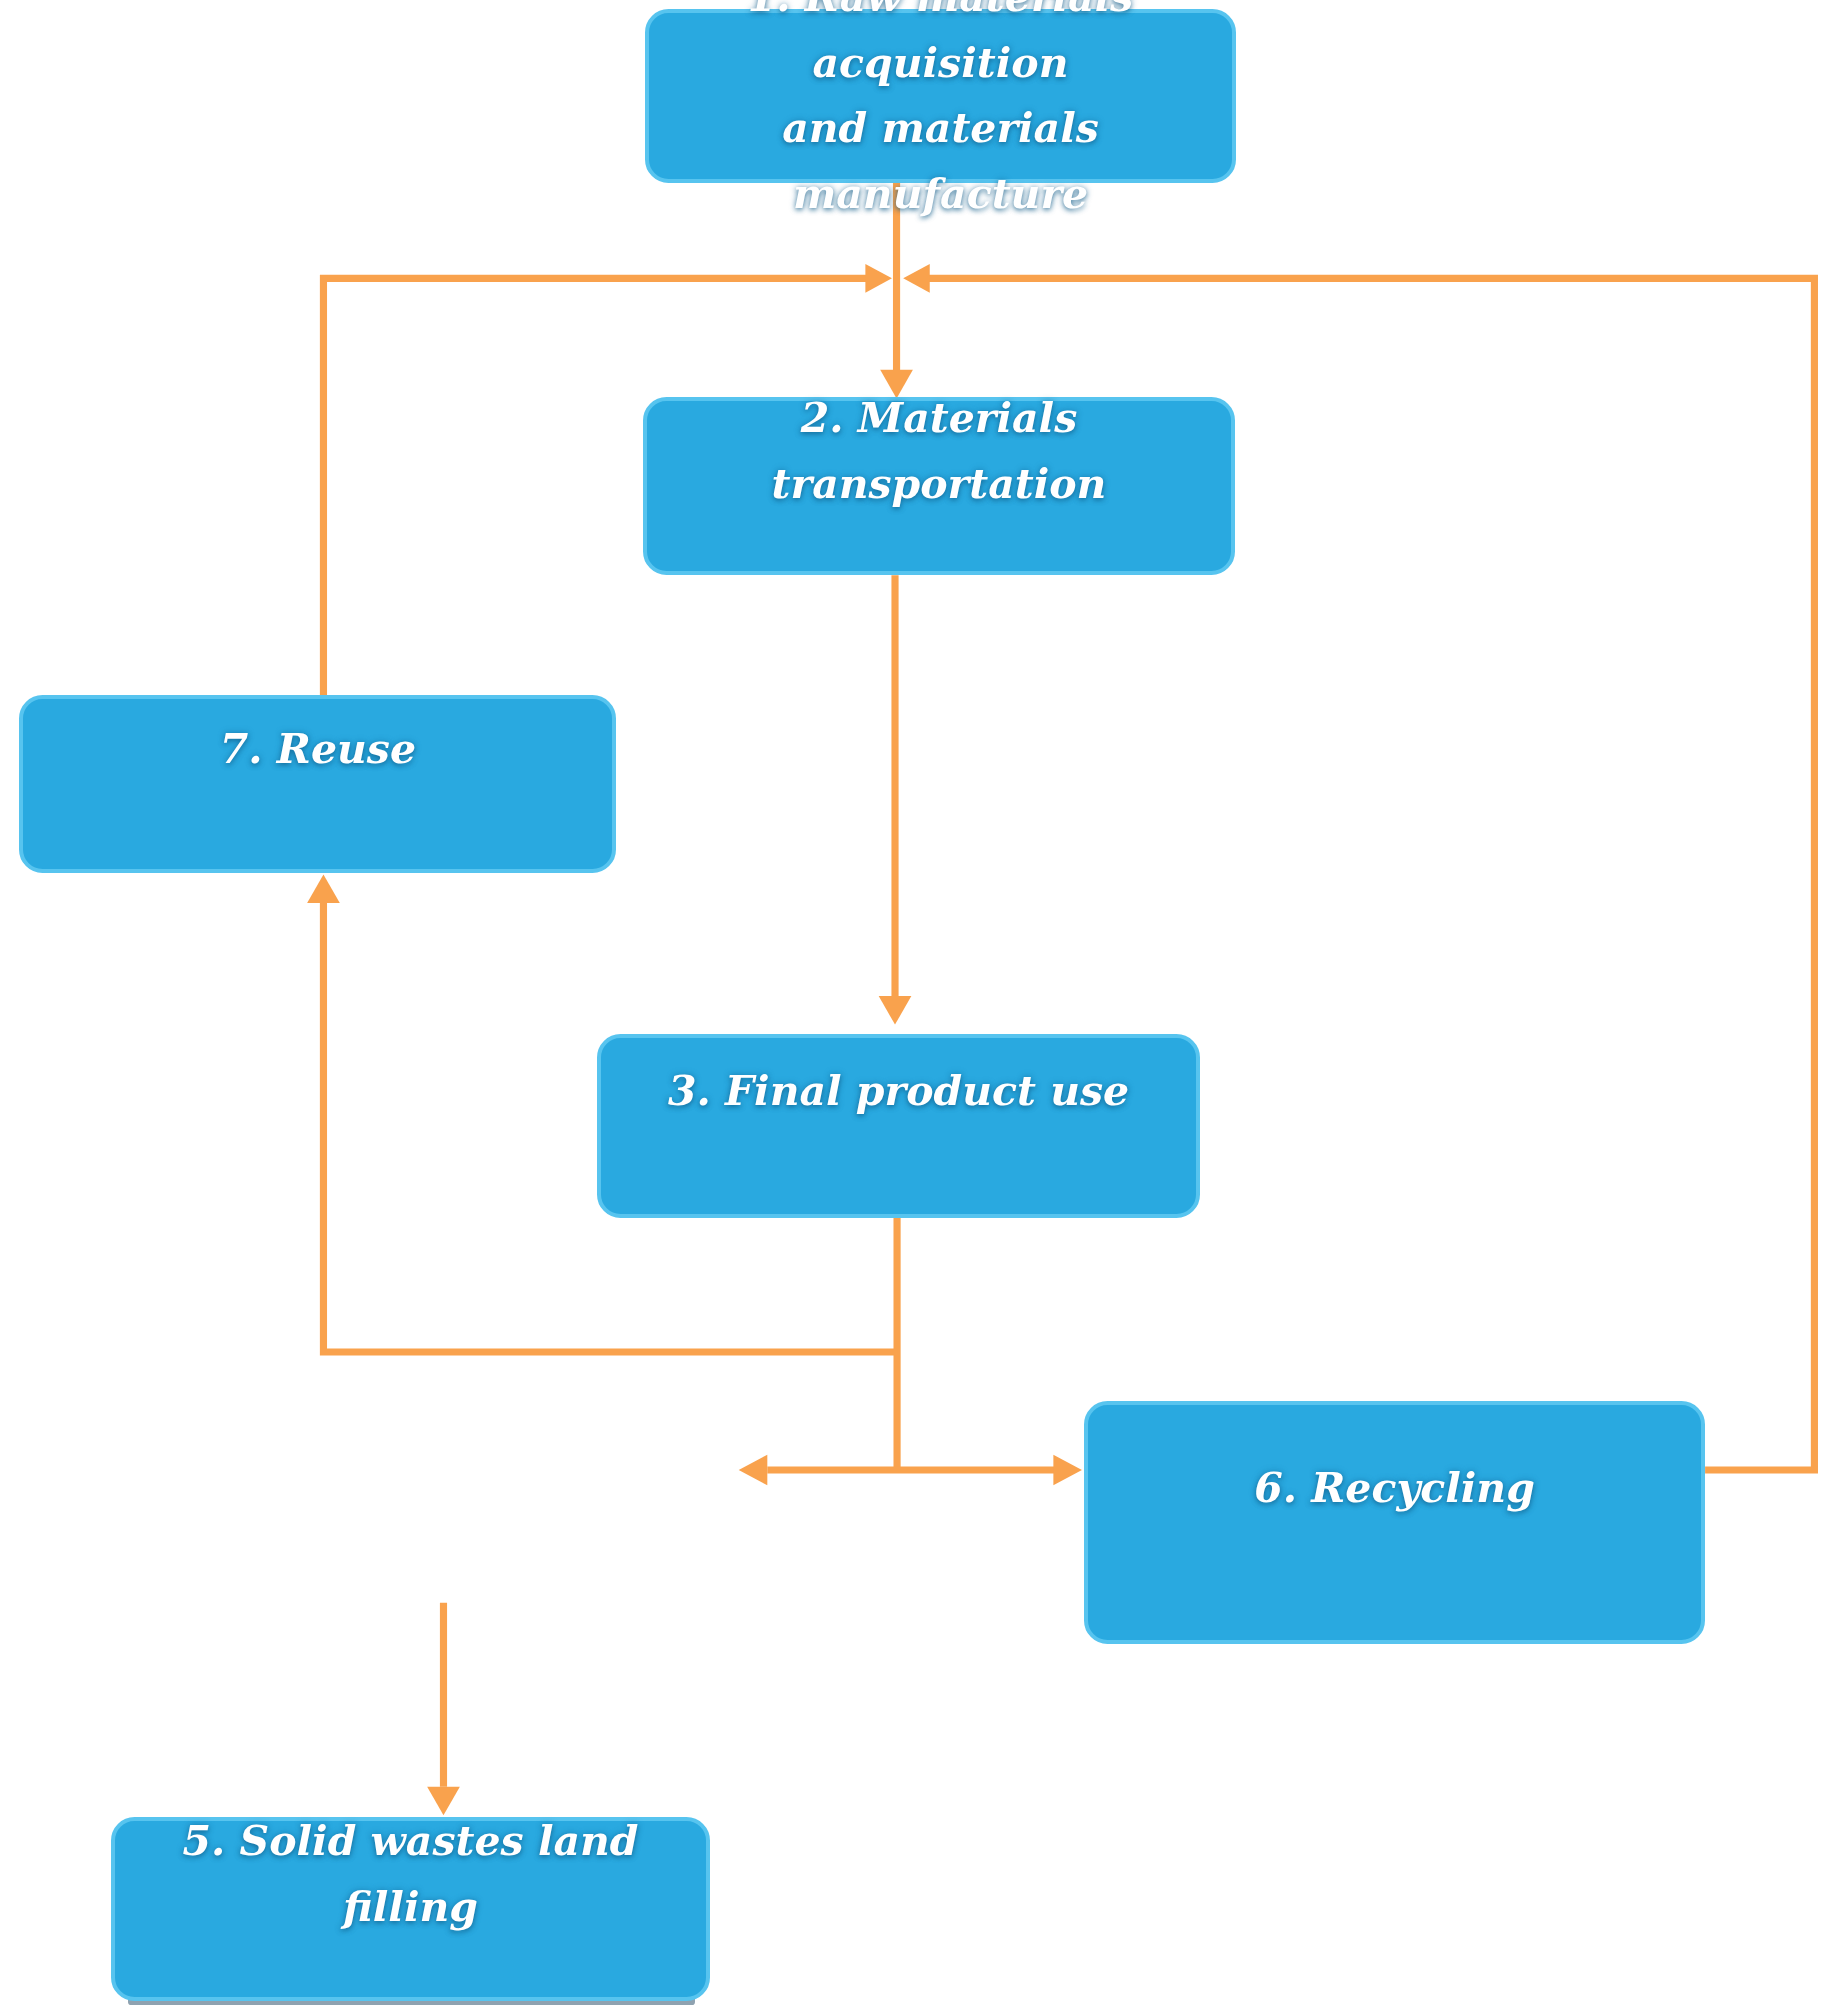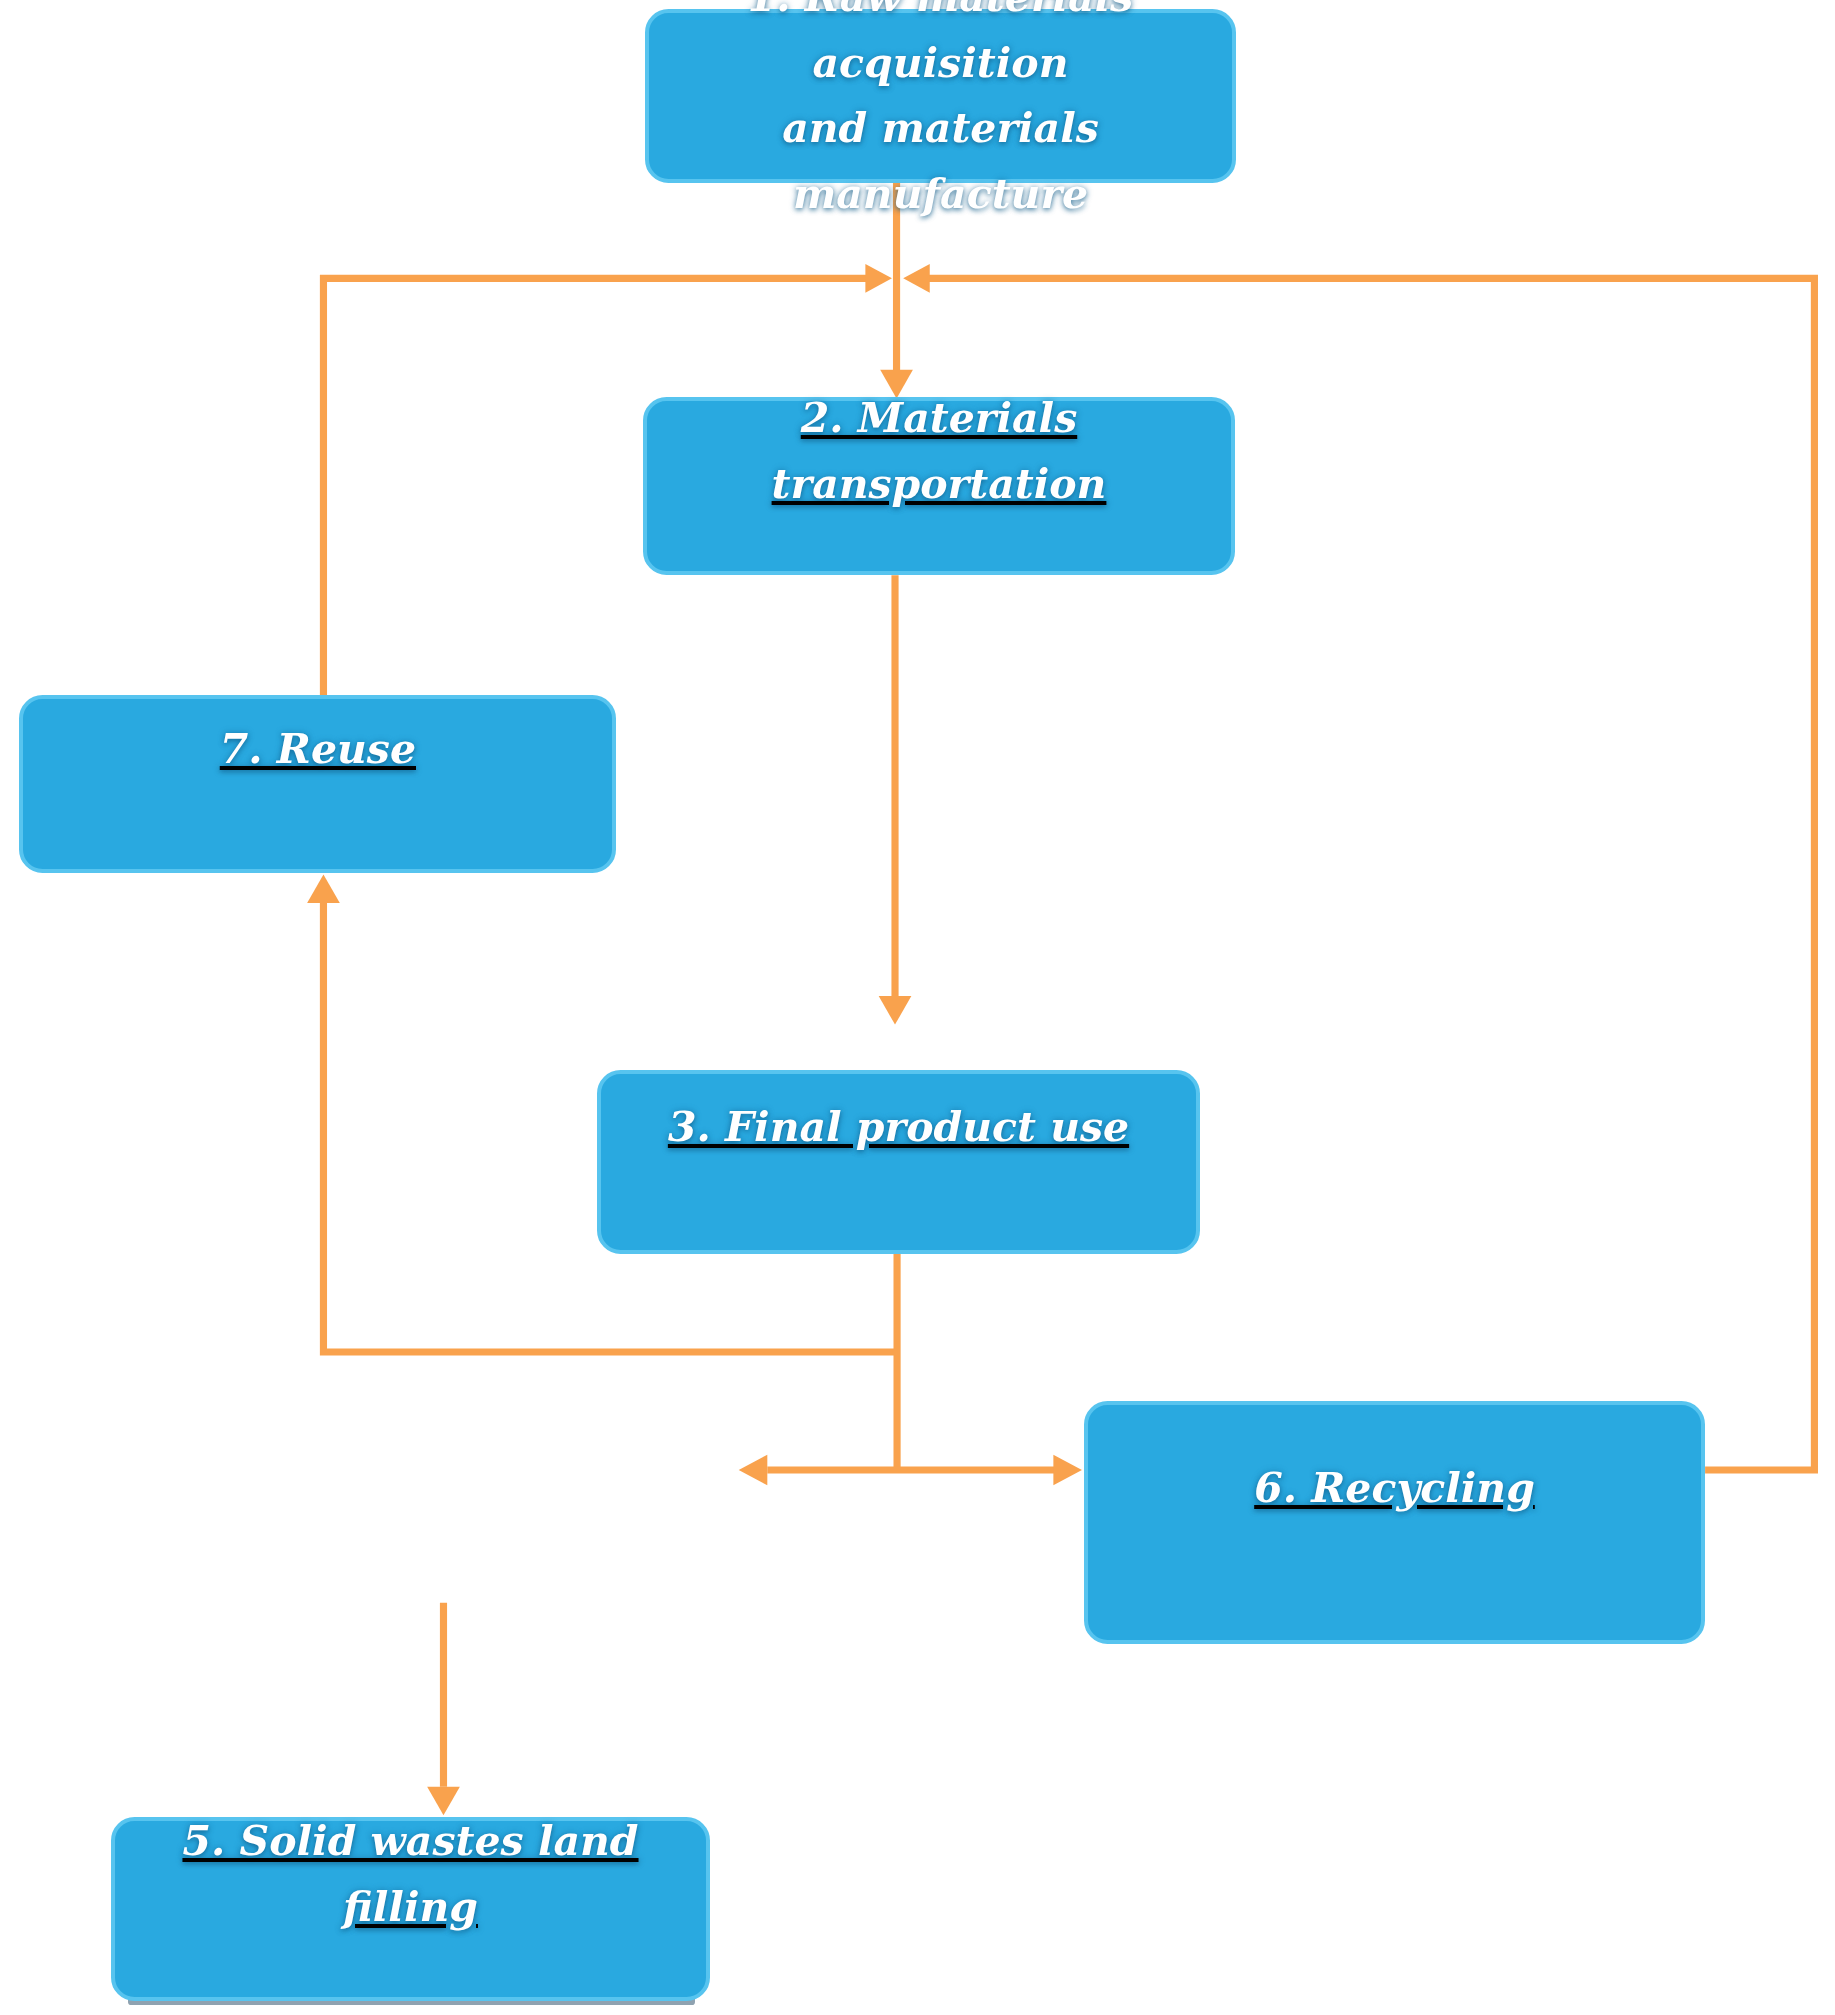--- a/index.html
+++ b/index.html
@@ -50,21 +50,21 @@
   .node .label {
     color: var(--box-text);
     font-style: italic;
     font-weight: 700;
     font-size: 41px;
     line-height: 1.6;
     white-space: pre-line;
     text-shadow: 0 2px 5.1px rgba(13,86,128,0.60), 0 0 7.2px rgba(20,100,150,0.45);
     padding: 0 15.3px;
   }
-  .text-high { padding-bottom: 68px; text-decoration: underline; }
+  .text-high { padding-bottom: 68px; }
   .shadow-bar {
     position: absolute;
     z-index: 0;
     background: var(--shadow);
     border-radius: 3.1px;
   }
 </style>
 </head>
 <body>
 
@@ -120,21 +120,21 @@
 
   <div class="node" style="left:645px; top:9.2px; width:591px; height:174px;">
     <span class="label">1.  Raw materials acquisition
 and materials manufacture</span>
   </div>
 
   <div class="node text-high" style="left:643px; top:397px; width:592px; height:178px;">
     <span class="label">2. Materials transportation</span>
   </div>
 
-  <div class="node text-high" style="left:597px; top:1070px; width:603px; height:184px;">
+  <div class="node text-high" style="left:597px; top:1034px; width:603px; height:184px;">
     <span class="label">3. Final product use</span>
   </div>
 
   <div class="node text-high" style="left:19.4px; top:695px; width:597px; height:178px;text-align:right;">
     <span class="label">7. Reuse</span>
   </div>
 
 
   <div class="node text-high" style="left:1084px; top:1401px; width:621px; height:243px;">
     <span class="label">6. Recycling</span>

